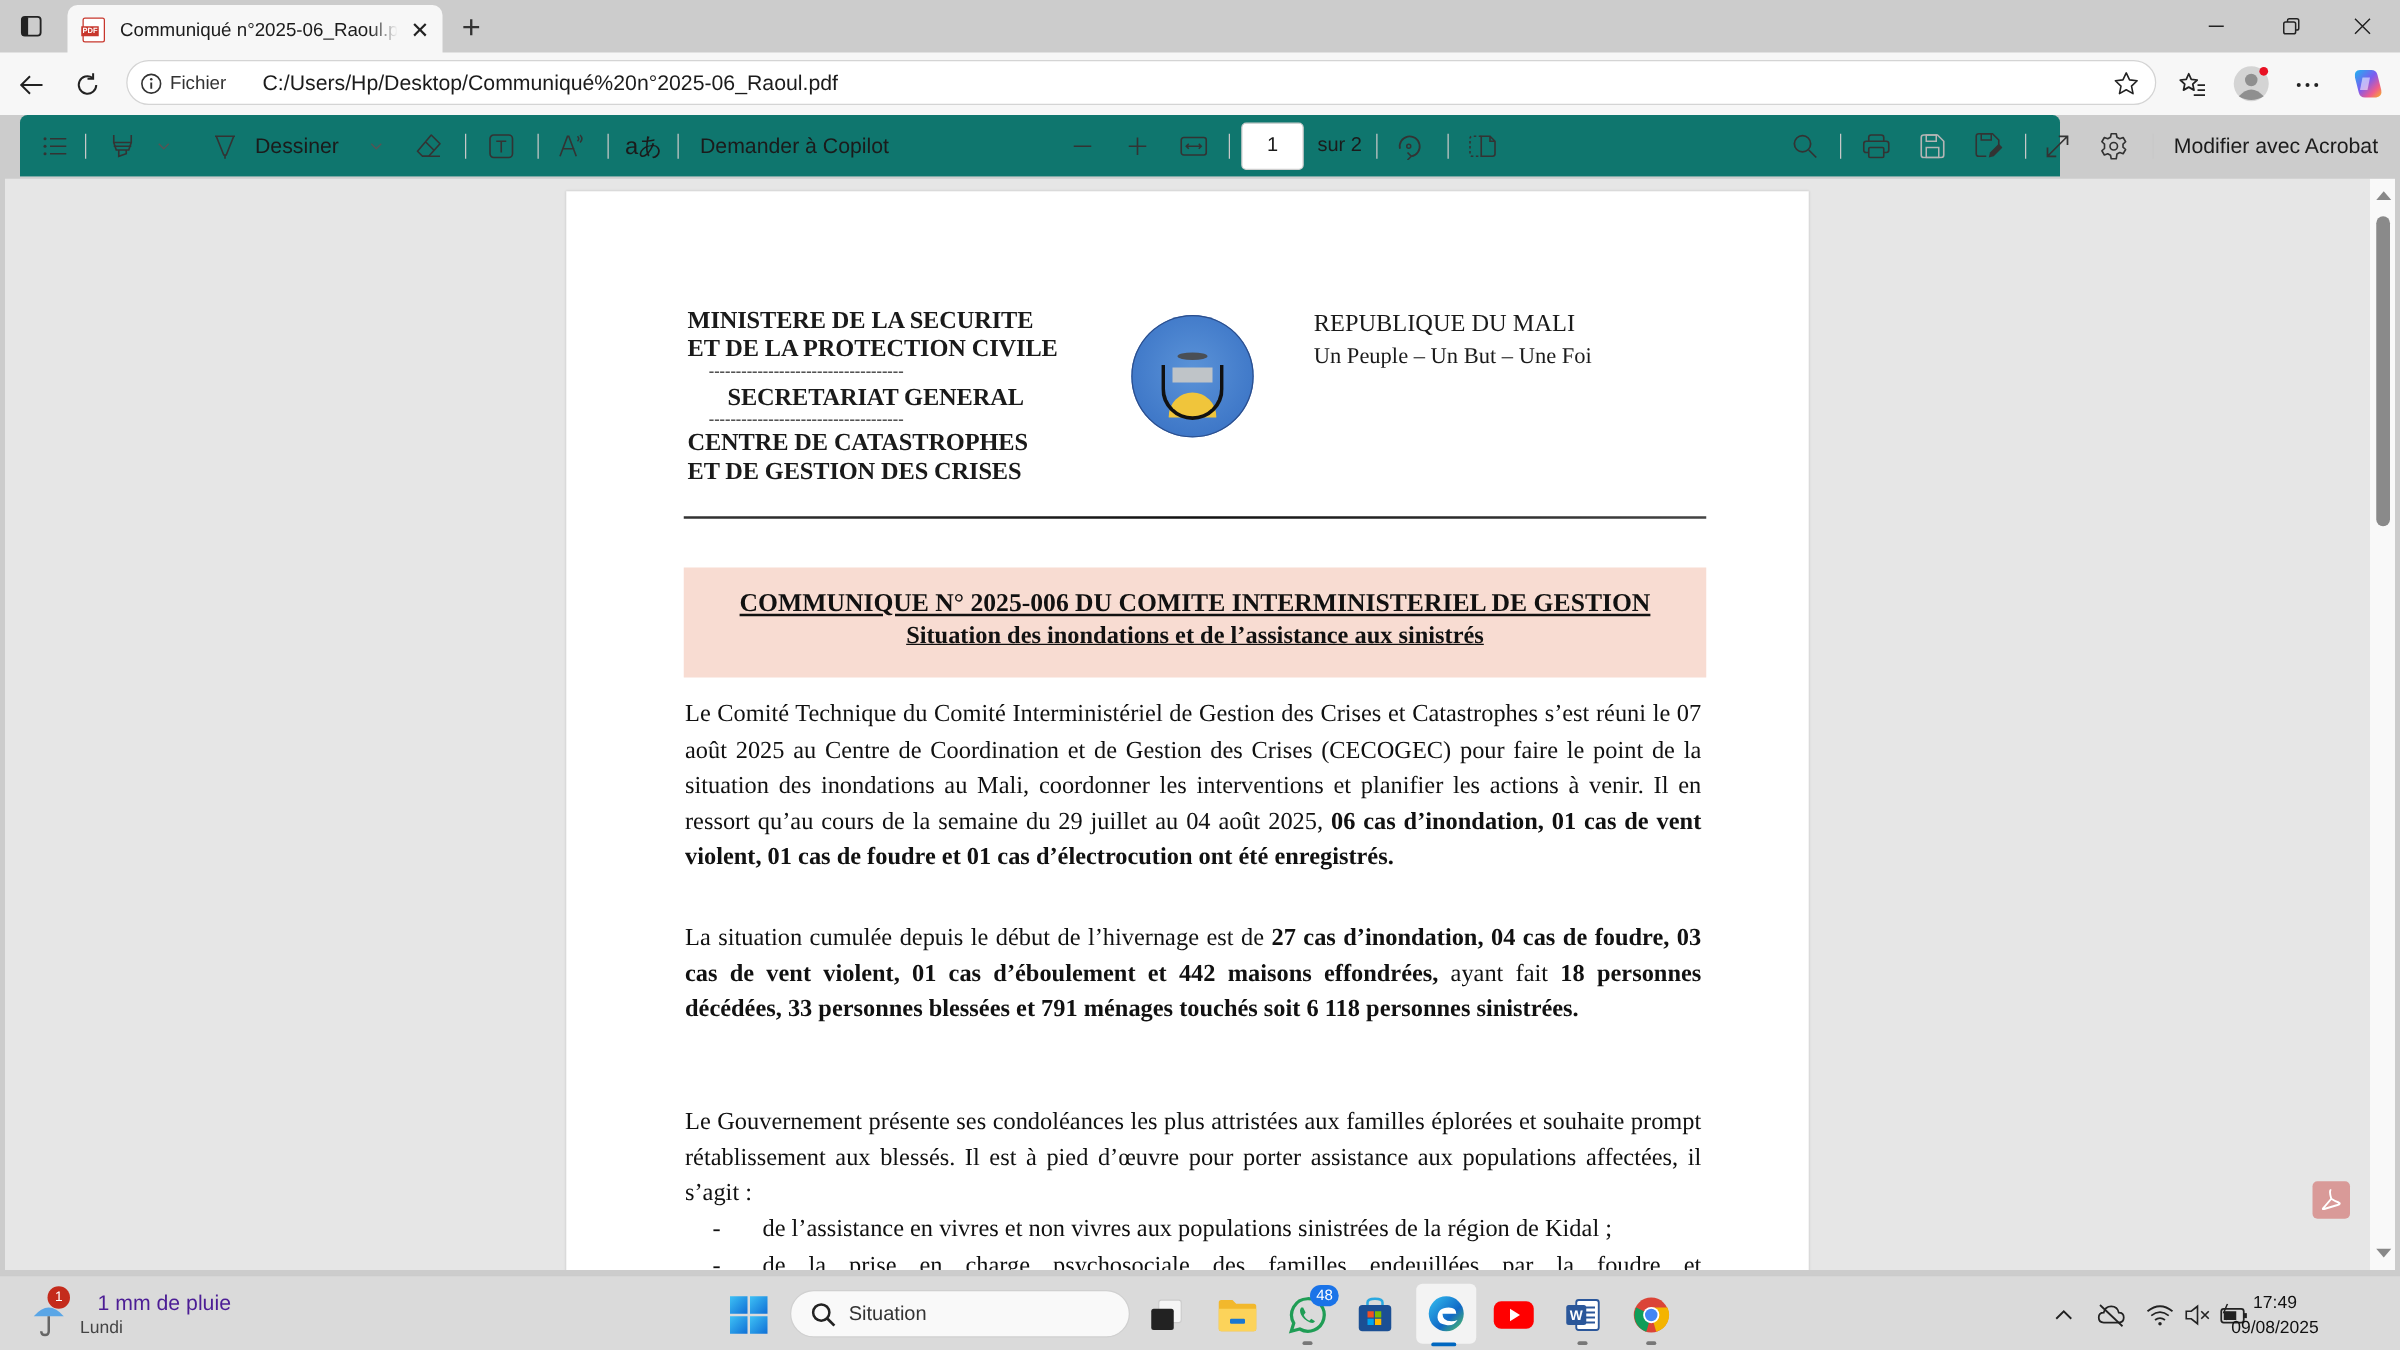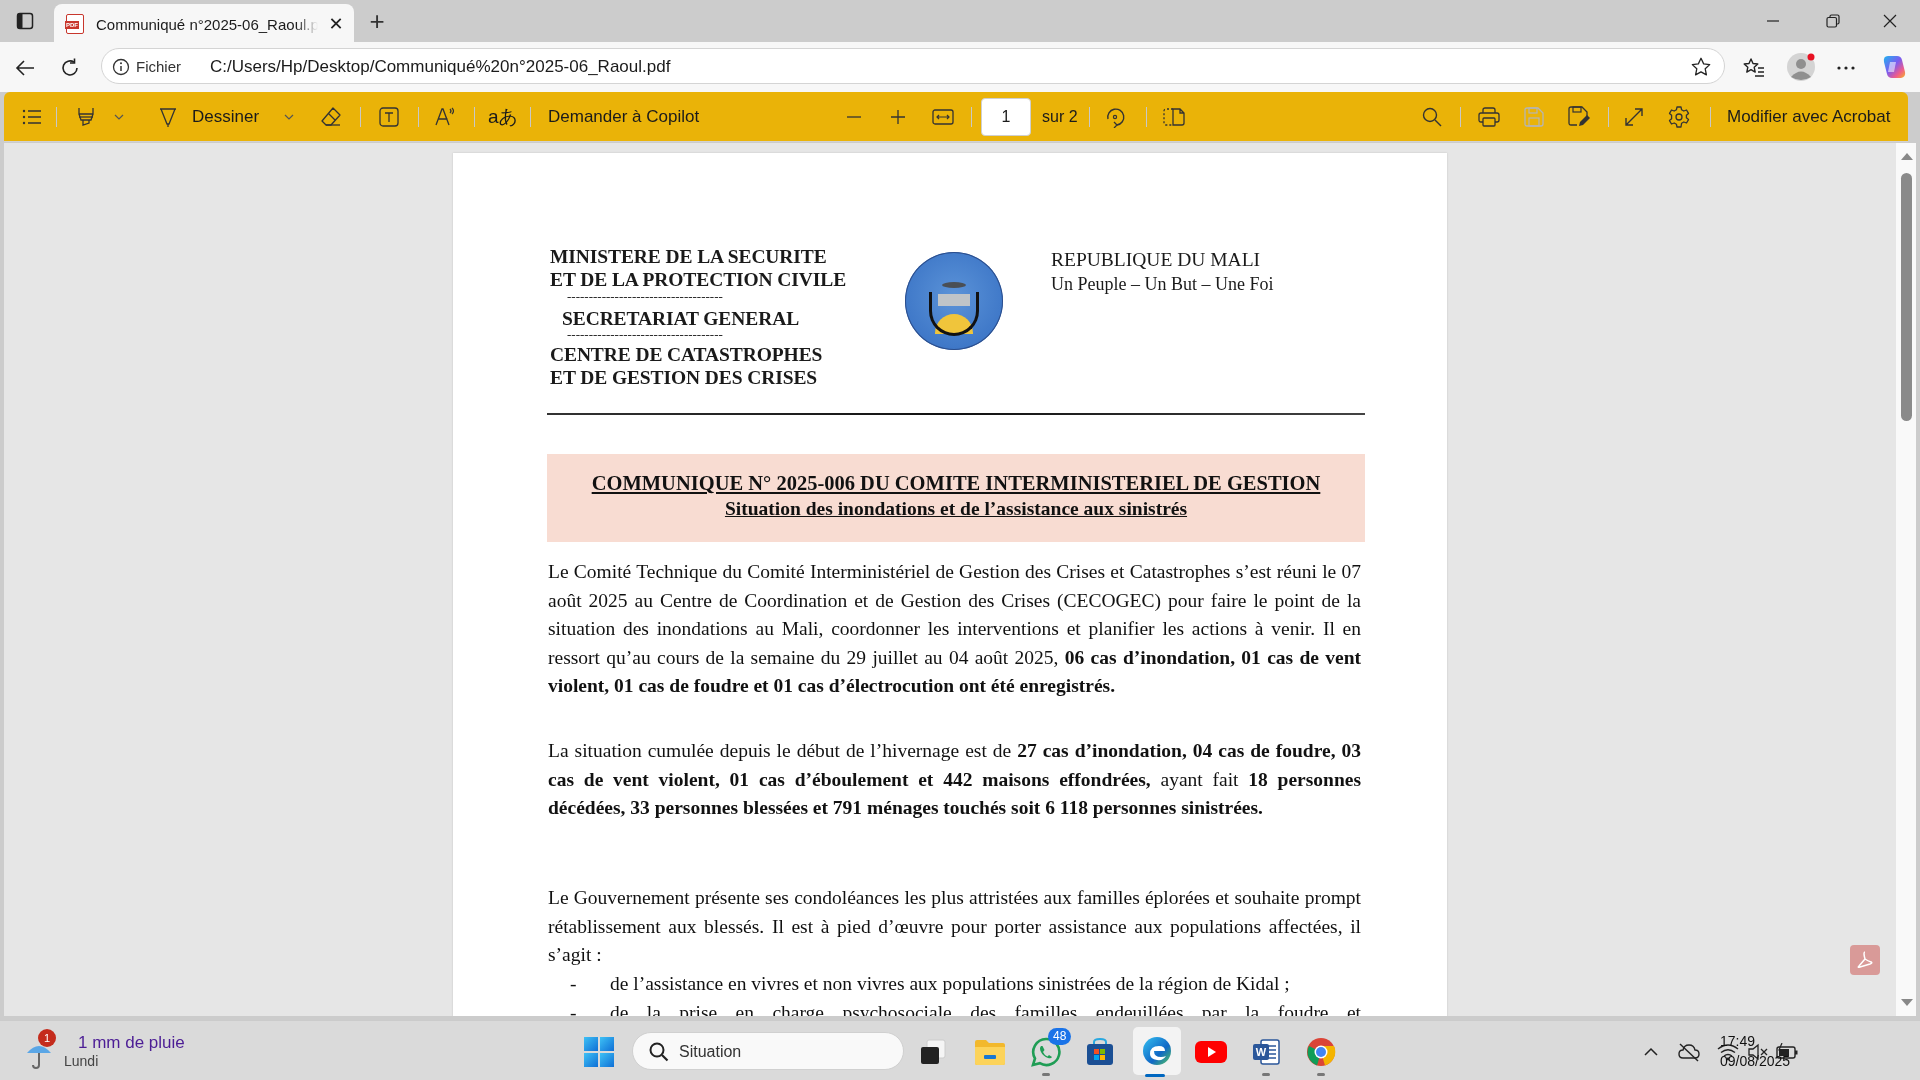--- a/index.html
+++ b/index.html
@@ -16,21 +16,21 @@
 .winctl{position:absolute;top:8px;width:40px;height:26px;display:flex;align-items:center;justify-content:center;color:#222}
 
 #navbar{position:absolute;left:0;top:42px;width:1920px;height:50px;background:#f7f7f7}
 .navbtn{position:absolute;top:12px;width:28px;height:28px;display:flex;align-items:center;justify-content:center}
 #omnibox{position:absolute;left:101px;top:6px;width:1624px;height:36px;background:#fff;border:1px solid #d4d4d4;border-radius:18px}
 #omnibox .info{position:absolute;left:10px;top:9px}
 #omnibox .scheme{position:absolute;left:34px;top:9px;font-size:15px;color:#333}
 #omnibox .url{position:absolute;left:108px;top:8px;font-size:17px;color:#1b1b1b}
 #omnibox .star{position:absolute;right:12px;top:7px}
 
-#pdfbar{position:absolute;left:4px;top:92px;width:1904px;height:50px;background:#eab308;border-bottom:1px solid #d2d2d2;border-radius:6px 6px 0 0}
+#pdfbar{position:absolute;left:16px;top:92px;width:1632px;height:50px;background:#0f766e;border-bottom:1px solid #d2d2d2;border-radius:6px 6px 0 0}
 .tb{position:absolute;top:0;height:50px;display:flex;align-items:center;font-size:17px;color:#1b1b1b;white-space:nowrap}
 .sep{position:absolute;top:15px;width:1px;height:20px;background:#c8c8c8}
 #pageinput{position:absolute;left:977px;top:6px;width:50px;height:38px;border:1px solid #cfcfcf;border-radius:4px;background:#fff;text-align:center;line-height:36px;font-size:16px}
 
 #viewer{position:absolute;left:4px;top:143px;width:1912px;height:873px;background:#e6e6e6;overflow:hidden}
 #page{position:absolute;left:449px;top:10px;width:994px;height:900px;background:#fff;box-shadow:0 0 2px rgba(0,0,0,.15)}
 .doc{font-family:"Liberation Serif",serif;color:#1a1a1a;position:absolute}
 .hdrL{left:97px;top:92px;font-weight:bold;font-size:19.5px;line-height:23px;letter-spacing:-.1px}
 .dash{font-weight:normal;font-size:13px;letter-spacing:0;color:#222;line-height:14px}
 #seal{position:absolute;left:452px;top:99px;width:98px;height:98px;border-radius:50%;background:radial-gradient(circle at 50% 45%,#5b93d8,#3f78c8 70%,#2f5fa8);box-shadow:0 0 0 1px #2c4e8c inset}
@@ -64,21 +64,21 @@
 #weather .badge{position:absolute;left:14px;top:0;width:18px;height:18px;border-radius:50%;background:#c42b1c;color:#fff;font-size:11px;text-align:center;line-height:18px}
 #startbtn{position:absolute;left:584px;top:16px;width:30px;height:30px;display:grid;grid-template-columns:14px 14px;grid-gap:2px}
 #startbtn i{display:block;background:linear-gradient(135deg,#3ec1f5,#0f6fd6)}
 #searchbox{position:absolute;left:632px;top:11px;width:272px;height:38px;background:#f9f9f9;border:1px solid #d0d0d0;border-radius:19px}
 #searchbox .lbl{position:absolute;left:46px;top:10px;font-size:16px;color:#333}
 #searchbox .mag{position:absolute;left:16px;top:9px}
 .tbapp{position:absolute;top:9px;width:44px;height:44px;display:flex;align-items:center;justify-content:center;border-radius:5px}
 .tbapp.active{background:#f3f3f3}
 .tbdot{position:absolute;bottom:-2px;left:18px;width:8px;height:3px;border-radius:2px;background:#777}
 .tbapp.active .tbdot{left:12px;width:20px;background:#0067c0}
-#clock{position:absolute;left:1720px;top:10px;width:88px;text-align:left;font-size:14px;line-height:20px;color:#111}
+#clock{position:absolute;left:1776px;top:10px;width:88px;text-align:center;font-size:14px;line-height:20px;color:#111}
 </style>
 </head>
 <body>
 
 <div id="tabstrip">
   <div id="tab-actions">
     <svg width="18" height="18" viewBox="0 0 18 18">
         <rect x="1.5" y="1.5" width="15" height="15" rx="2.5" fill="none" stroke="#222" stroke-width="1.5"></rect>
         <rect x="1.5" y="1.5" width="5" height="15" rx="1" fill="#222"></rect>
       </svg>
@@ -308,21 +308,21 @@
     <span>Modifier avec Acrobat</span>
   </div>
 </div>
 
 <div id="viewer">
   <div id="page">
     <div class="doc hdrL">
       <div>MINISTERE DE LA SECURITE</div>
       <div>ET DE LA PROTECTION CIVILE</div>
       <div class="dash" style="margin-left:17px;margin-top:-1px">------------------------------------</div>
-      <div style="margin-left:12px;margin-top:3px">SECRETARIAT GENERAL</div>
+      <div style="margin-left:32px;margin-top:3px">SECRETARIAT GENERAL</div>
       <div class="dash" style="margin-left:17px;margin-top:-2px">------------------------------------</div>
       <div style="margin-top:1px">CENTRE DE CATASTROPHES</div>
       <div>ET DE GESTION DES CRISES</div>
     </div>
     <div id="seal">
       <div class="b1"></div>
         <div class="b2"></div>
         <div class="sun"></div>
         <div class="bow"></div>
     </div>

